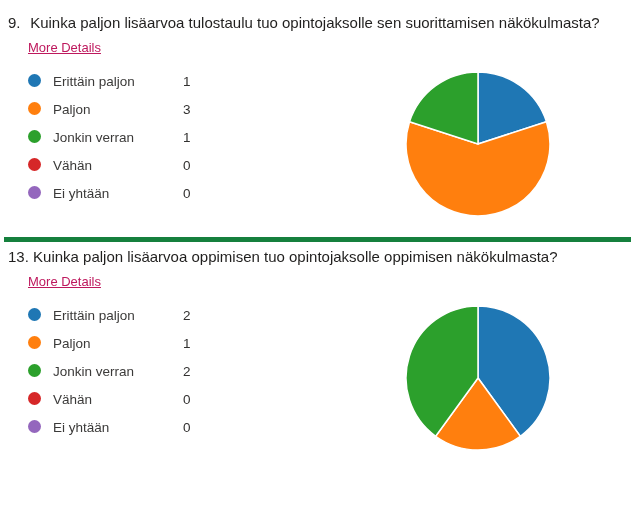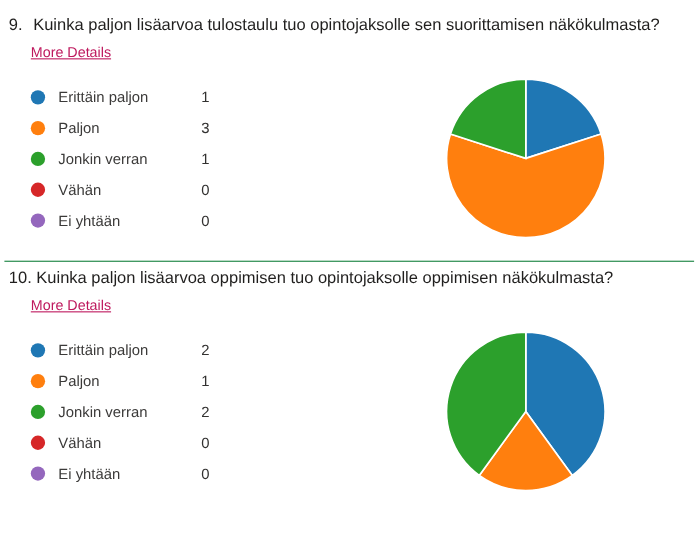--- a/index.html
+++ b/index.html
@@ -7,21 +7,21 @@
     font-size: 14px;
     color: #323130;
     margin: 0;
     padding: 8px 4px;
     width: 635px;
     box-sizing: border-box;
     background: #fff;
   }
   .question-block {
     padding: 4px 4px 18px 4px;
-    border-bottom: 1px solid #15803d;
+    border-bottom: 5px solid #15803d;
   }
   .question-block:last-child {
     border-bottom: none;
   }
   .question-title {
     font-size: 15px;
     color: #201f1e;
     margin: 2px 0 8px 0;
   }
   .question-title .qnum {
@@ -41,21 +41,21 @@
     display: flex;
     align-items: center;
     gap: 40px;
   }
   .legend {
     margin-left: 20px;
     flex: 0 0 260px;
   }
   .legend-row {
     display: flex;
-    align-items: center;
+    align-items: flex-start;
     height: 28px;
     font-size: 13.5px;
     color: #3b3a39;
   }
   .swatch {
     width: 13px;
     height: 13px;
     border-radius: 50%;
     margin-right: 12px;
     flex: 0 0 auto;
@@ -111,21 +111,21 @@
           </div>
         </div>
         <div class="pie-holder">
           <svg class="pie" viewBox="0 0 100 100">
             <path d="M 50 50 L 50 2 A 48 48 0 0 1 95.65071278216737 35.16718427000252 Z" fill="#1f77b4" stroke="#fff" stroke-width="1"></path>
             <path d="M 50 50 L 95.65071278216737 35.16718427000252 A 48 48 0 1 1 4.349287217832632 35.16718427000251 Z" fill="#ff7f0e" stroke="#fff" stroke-width="1"></path>
             <path d="M 50 50 L 4.349287217832632 35.16718427000251 A 48 48 0 0 1 49.99999999999999 2 Z" fill="#2ca02c" stroke="#fff" stroke-width="1"></path>
           </svg>
         </div>
       </div></div>
-    <div class="question-block"><div class="question-title"><span class="qnum">10.</span> <span>Kuinka paljon lisäarvoa oppimisen tuo opintojaksolle oppimisen näkökulmasta?</span></div><a class="more-details">More Details</a><div class="content-row">
+    <div class="question-block"><div class="question-title"><span class="qnum">13.</span> <span>Kuinka paljon lisäarvoa oppimisen tuo opintojaksolle oppimisen näkökulmasta?</span></div><a class="more-details">More Details</a><div class="content-row">
         <div class="legend">
           <div class="legend-row">
             <span class="swatch" style="background: rgb(31, 119, 180);"></span>
             <span class="legend-label">Erittäin paljon</span>
             <span class="legend-value">2</span>
           </div>
           <div class="legend-row">
             <span class="swatch" style="background: rgb(255, 127, 14);"></span>
             <span class="legend-label">Paljon</span>
             <span class="legend-value">1</span>

